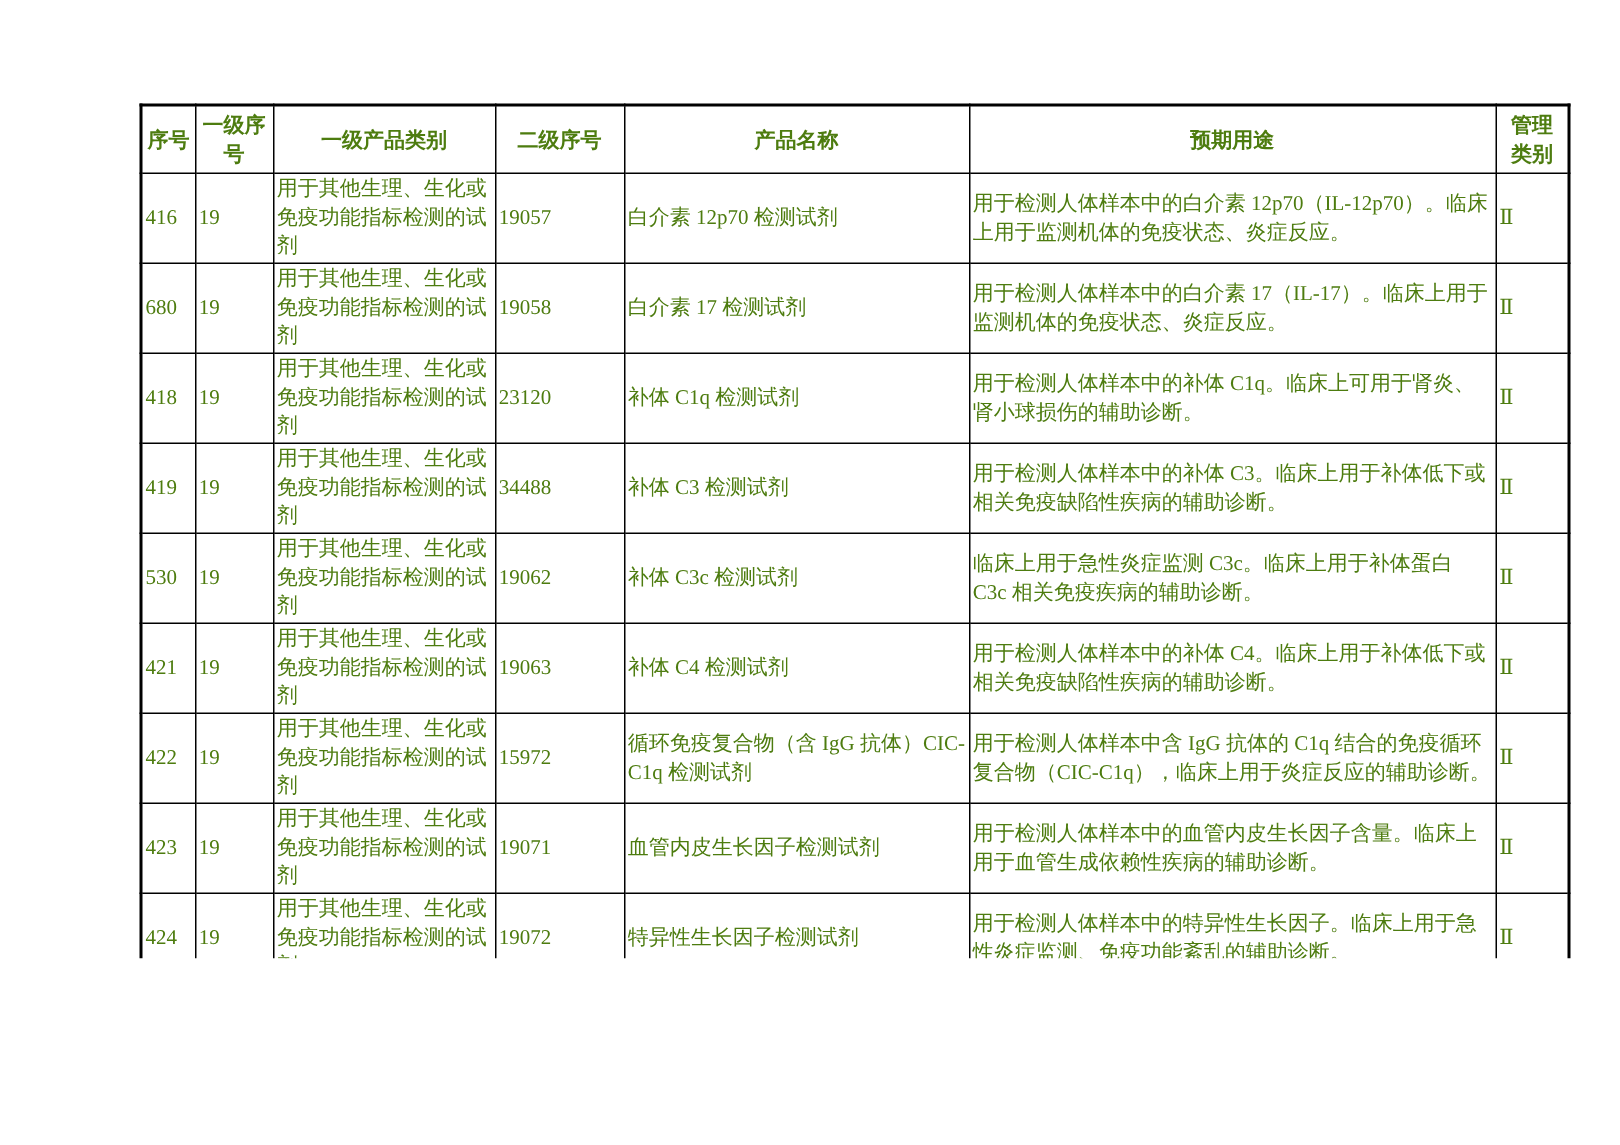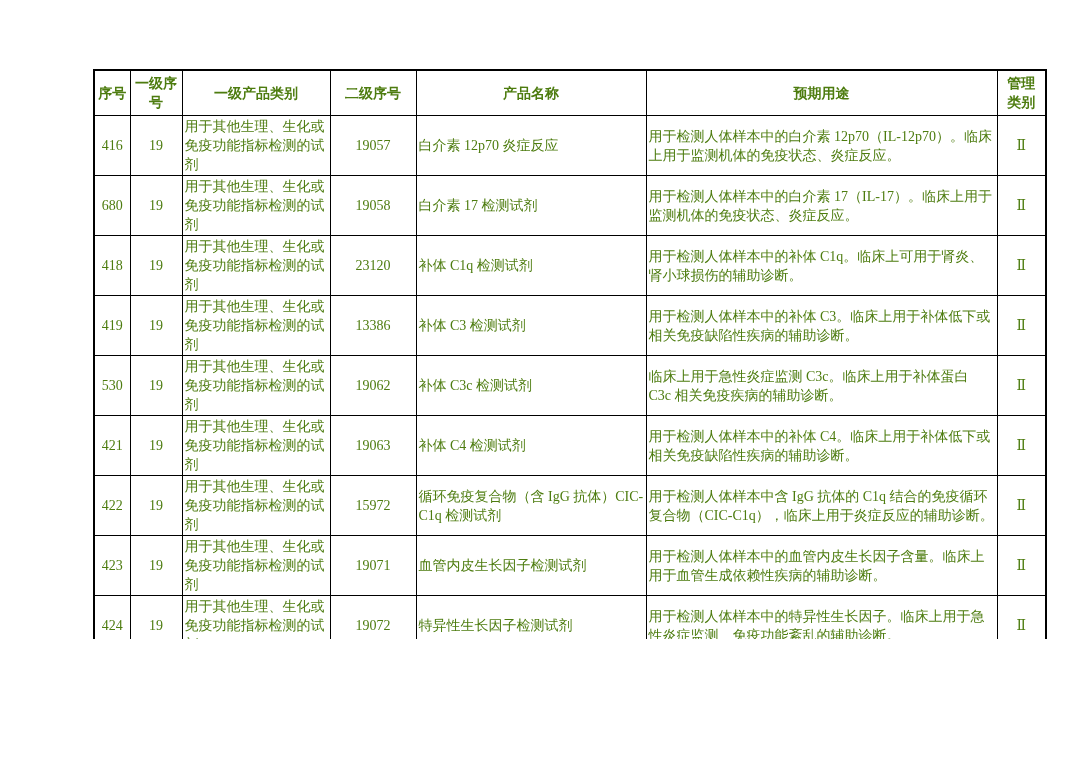--- a/index.html
+++ b/index.html
@@ -39,21 +39,21 @@
     font-family: "Liberation Sans", "DejaVu Sans", sans-serif;
     font-weight: 600;
     text-align: center;
     height: 40px;
     padding: 2px 3px;
   }
   table.doc-table tr.data-row {
     height: 58px;
   }
   td.c-center {
-    text-align: center;
+    text-align: left;
   }
   td.c-left {
     text-align: left;
     padding: 2px 6px;
   }
   col.col-no      { width: 36px; }
   col.col-l1      { width: 52px; }
   col.col-cat     { width: 148px; }
   col.col-l2      { width: 86px; }
   col.col-name    { width: 230px; }
@@ -84,21 +84,21 @@
         <th>预期用途</th>
         <th>管理类别</th>
       </tr>
     </thead>
     <tbody>
         <tr class="data-row">
     <td class="c-center">416</td>
     <td class="c-center">19</td>
     <td class="c-left">用于其他生理、生化或免疫功能指标检测的试剂</td>
     <td class="c-center">19057</td>
-    <td class="c-left">白介素 12p70 炎症反应</td>
+    <td class="c-left">白介素 12p70 检测试剂</td>
     <td class="c-left">用于检测人体样本中的白介素 12p70（IL-12p70）。临床上用于监测机体的免疫状态、炎症反应。</td>
     <td class="c-center">Ⅱ</td>
   </tr>
         <tr class="data-row">
     <td class="c-center">680</td>
     <td class="c-center">19</td>
     <td class="c-left">用于其他生理、生化或免疫功能指标检测的试剂</td>
     <td class="c-center">19058</td>
     <td class="c-left">白介素 17 检测试剂</td>
     <td class="c-left">用于检测人体样本中的白介素 17（IL-17）。临床上用于监测机体的免疫状态、炎症反应。</td>
@@ -110,21 +110,21 @@
     <td class="c-left">用于其他生理、生化或免疫功能指标检测的试剂</td>
     <td class="c-center">23120</td>
     <td class="c-left">补体 C1q 检测试剂</td>
     <td class="c-left">用于检测人体样本中的补体 C1q。临床上可用于肾炎、肾小球损伤的辅助诊断。</td>
     <td class="c-center">Ⅱ</td>
   </tr>
         <tr class="data-row">
     <td class="c-center">419</td>
     <td class="c-center">19</td>
     <td class="c-left">用于其他生理、生化或免疫功能指标检测的试剂</td>
-    <td class="c-center">13386</td>
+    <td class="c-center">34488</td>
     <td class="c-left">补体 C3 检测试剂</td>
     <td class="c-left">用于检测人体样本中的补体 C3。临床上用于补体低下或相关免疫缺陷性疾病的辅助诊断。</td>
     <td class="c-center">Ⅱ</td>
   </tr>
         <tr class="data-row">
     <td class="c-center">530</td>
     <td class="c-center">19</td>
     <td class="c-left">用于其他生理、生化或免疫功能指标检测的试剂</td>
     <td class="c-center">19062</td>
     <td class="c-left">补体 C3c 检测试剂</td>

